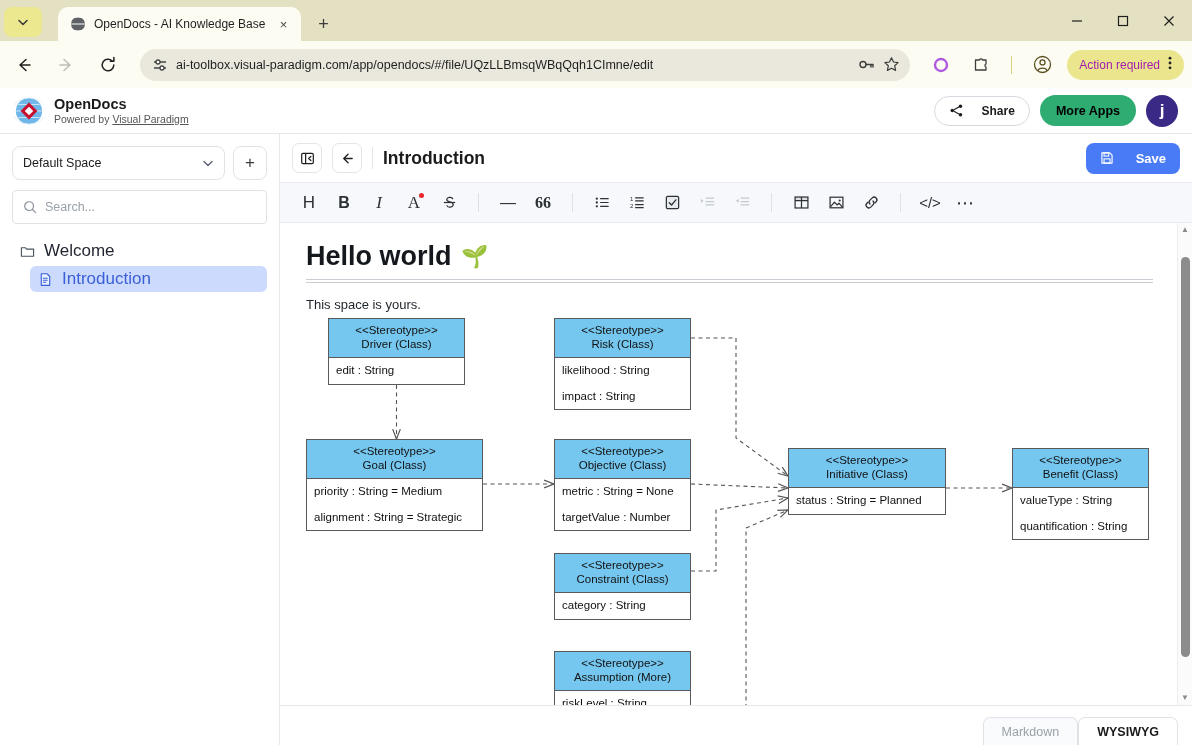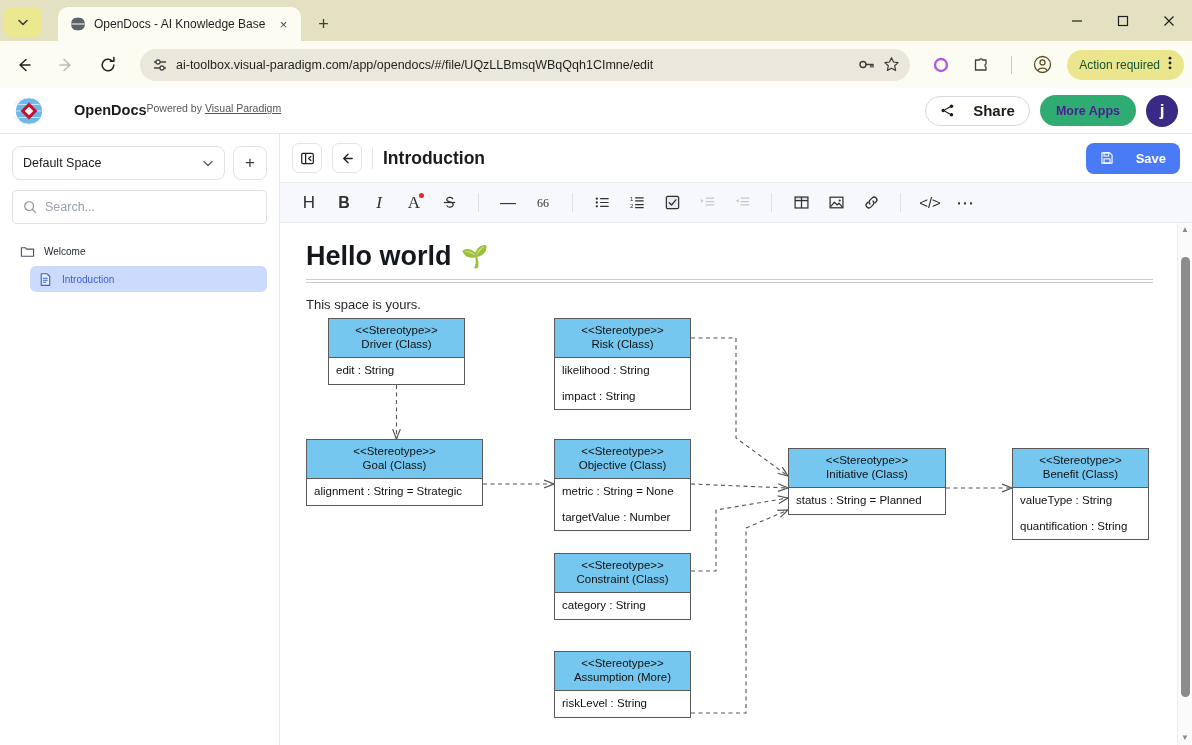--- a/index.html
+++ b/index.html
@@ -71,44 +71,44 @@
   }
   .omnibox-icon { flex: none; display: flex; align-items: center; cursor: pointer; }
   .tb-icon {
     width: 30px; height: 30px; display: flex; align-items: center;
     justify-content: center; cursor: pointer; flex: none;
   }
   .tb-sep { width: 1px; height: 18px; background: #d9d37f; margin: 0 5px; flex: none; }
   .action-pill {
     height: 30px; background: #ebe68e; border-radius: 15px;
     display: flex; align-items: center; padding: 0 6px 0 12px; gap: 2px;
-    font-size: 12px; color: #14532d; cursor: pointer; flex: none;
+    font-size: 12px; color: #a21caf; cursor: pointer; flex: none;
   }
 
   
   .app-header {
     height: 46px; background: #ffffff; border-bottom: 1px solid #e6e8ec;
     display: flex; align-items: center; padding: 0 14px; gap: 10px;
   }
   .brand-logo { width: 30px; height: 30px; flex: none; }
-  .brand-text { display: flex; flex-direction: row; line-height: 1.15; margin-left: 20px; }
+  .brand-text { display: flex; flex-direction: column; line-height: 1.15; }
   .brand-name { font-size: 14.5px; font-weight: bold; color: #1b1b1b; }
   .brand-sub { font-size: 10.5px; color: #565656; }
   .brand-sub a { color: #565656; text-decoration: underline; }
   .header-spacer { flex: 1; }
   .share-btn {
     height: 30px; border: 1px solid #d6dae0; border-radius: 15px;
     background: #fff; display: flex; align-items: center; gap: 18px;
-    padding: 0 14px; font-size: 15px; font-weight: bold; color: #1b1b1b;
+    padding: 0 14px; font-size: 12px; font-weight: bold; color: #1b1b1b;
     cursor: pointer;
   }
   .more-apps-btn {
     height: 31px; background: #2fac72; border-radius: 16px;
     display: flex; align-items: center; padding: 0 16px;
-    font-size: 12.5px; font-weight: bold; color: #4c1d95; cursor: pointer;
+    font-size: 12.5px; font-weight: bold; color: #000000; cursor: pointer;
   }
   .avatar {
     width: 32px; height: 32px; border-radius: 50%; background: #3a2a86;
     color: #fff; display: flex; align-items: center; justify-content: center;
     font-size: 17px; font-weight: bold; cursor: pointer;
   }
 
   
   .app-body { display: flex; height: 611px; }
 
@@ -136,21 +136,21 @@
   }
   .search-box input {
     border: none; outline: none; font-size: 12.5px; flex: 1;
     font-family: "Liberation Sans", sans-serif; color: #1b1b1b;
     background: transparent;
   }
   .search-box input::placeholder { color: #9aa1a9; }
   .tree { margin-top: 4px; display: flex; flex-direction: column; gap: 2px; }
   .tree-item {
     height: 26px; display: flex; align-items: center; gap: 9px;
-    padding: 0 8px; border-radius: 6px; font-size: 10px;
+    padding: 0 8px; border-radius: 6px; font-size: 17px;
     color: #1f2430; cursor: pointer;
   }
   .tree-item.child { margin-left: 18px; }
   .tree-item.selected { background: #ccdbfd; color: #3b5fd6; }
 
   
   .editor { flex: 1; display: flex; flex-direction: column; min-width: 0; }
   .editor-head {
     height: 48px; background: #fff; display: flex; align-items: center;
     padding: 0 12px; gap: 10px;
@@ -457,21 +457,21 @@
         <svg width="17" height="17" viewBox="0 0 18 18">
           <path d="M12.4 4.8 a3.4 2.6 0 0 0 -6.3 1.2 c0 2.8 6.8 1.6 6.8 5 a3.5 2.8 0 0 1 -6.6 1.4" stroke="#2c3136" stroke-width="1.3" fill="none" stroke-linecap="round"></path>
           <path d="M3 9 H15" stroke="#2c3136" stroke-width="1.3"></path>
         </svg>
       </div>
       <div class="fmt-sep"></div>
       <div class="fmt-btn">
         <span class="fmt-glyph">—</span>
       </div>
       <div class="fmt-btn">
-        <span class="fmt-glyph" style="font-size:12px;font-weight:normal;font-family:'Liberation Serif',serif">66</span>
+        <span class="fmt-glyph" style="font-size:16px;font-weight:bold;font-family:'Liberation Serif',serif">66</span>
       </div>
       <div class="fmt-sep"></div>
       <div class="fmt-btn">
         <svg width="17" height="17" viewBox="0 0 18 18">
           <circle cx="3" cy="5" r="1.2" fill="#2c3136"></circle>
             <circle cx="3" cy="9" r="1.2" fill="#2c3136"></circle>
             <circle cx="3" cy="13" r="1.2" fill="#2c3136"></circle>
           <path d="M6.5 5 H15.5 M6.5 9 H15.5 M6.5 13 H15.5" stroke="#2c3136" stroke-width="1.3"></path>
         </svg>
       </div>
@@ -572,20 +572,21 @@
                 <div class="uml-attr">likelihood : String</div>
                 <div class="uml-attr">impact : String</div>
               </div>
             </div>
             <div class="uml" style="left: 0px; top: 121px; width: 177px;">
               <div class="uml-head">
                 <div>&lt;&lt;Stereotype&gt;&gt;</div>
                 <div>Goal (Class)</div>
               </div>
               <div class="uml-attrs">
+                <div class="uml-attr">priority : String = Medium</div>
                 <div class="uml-attr">alignment : String = Strategic</div>
               </div>
             </div>
             <div class="uml" style="left: 248px; top: 121px; width: 137px;">
               <div class="uml-head">
                 <div>&lt;&lt;Stereotype&gt;&gt;</div>
                 <div>Objective (Class)</div>
               </div>
               <div class="uml-attrs">
                 <div class="uml-attr">metric : String = None</div>
@@ -634,14 +635,18 @@
 
       <div class="vscroll">
         <span class="vs-arrow">▲</span>
         <div class="vs-track">
           <div class="vs-thumb"></div>
         </div>
         <span class="vs-arrow">▼</span>
       </div>
     </div>
 
+    <div class="status-bar">
+      <div class="mode-tab">Markdown</div>
+      <div class="mode-tab active">WYSIWYG</div>
+    </div>
   </div>
 </div>
 
 </body></html>

